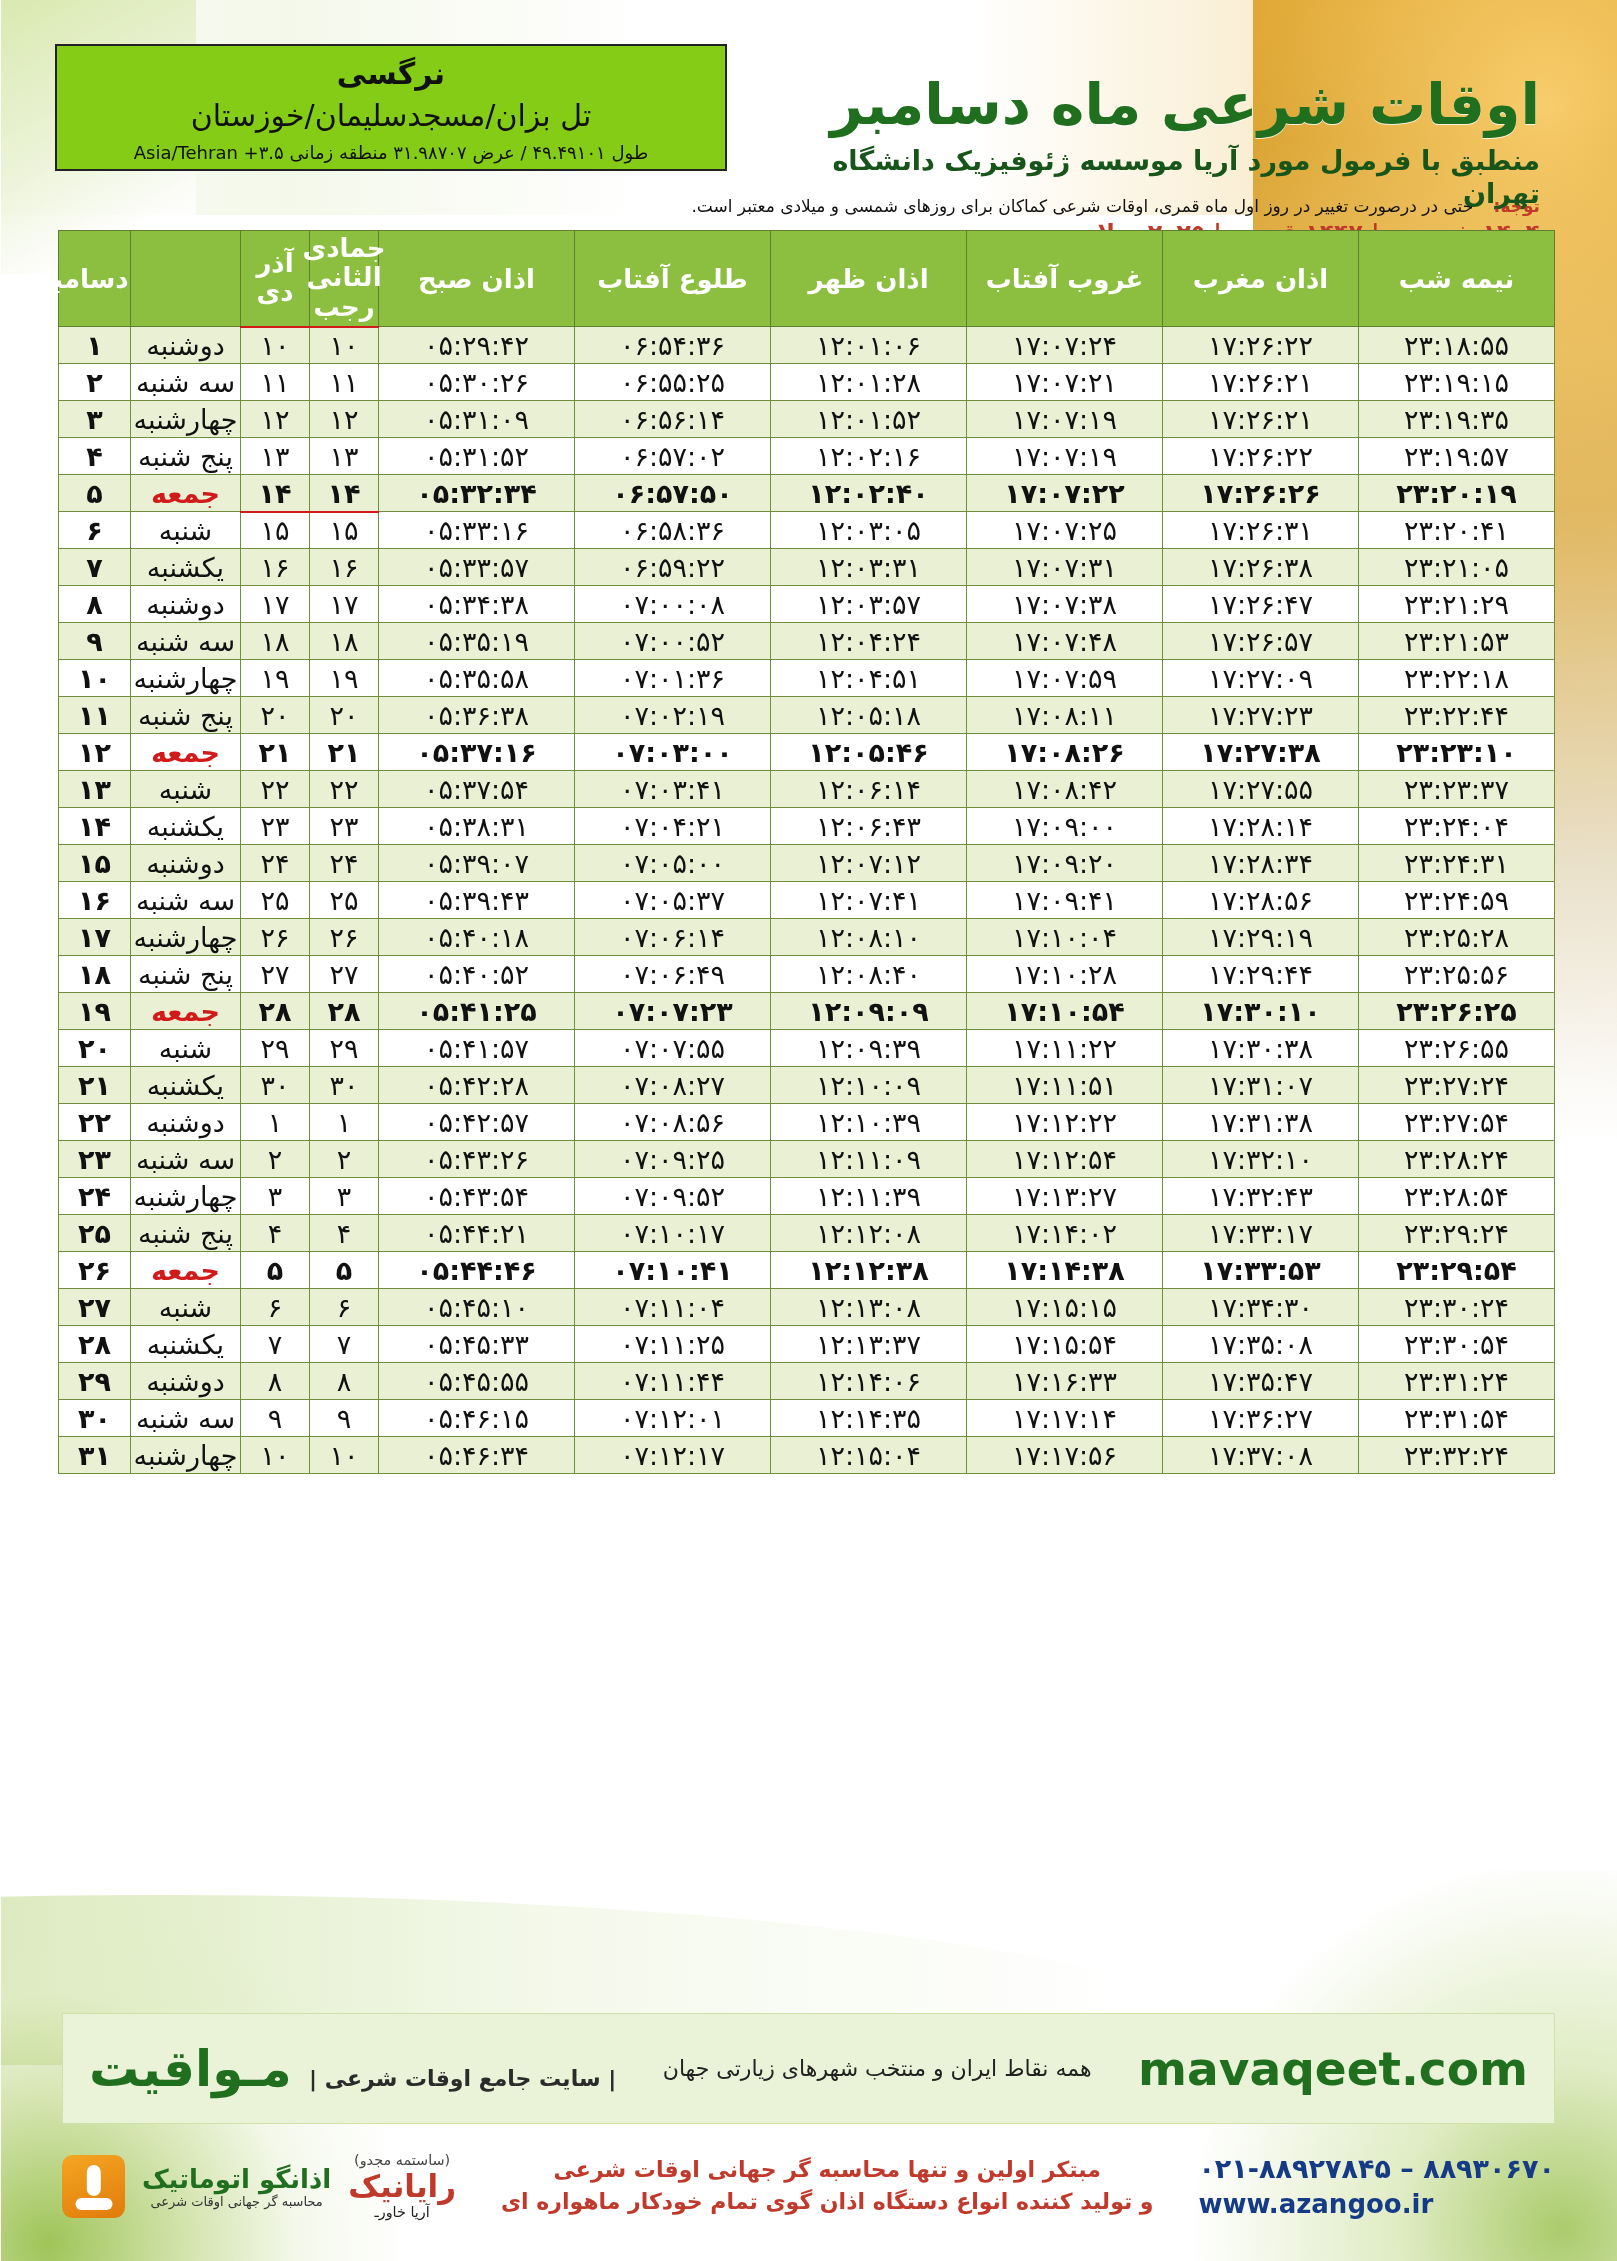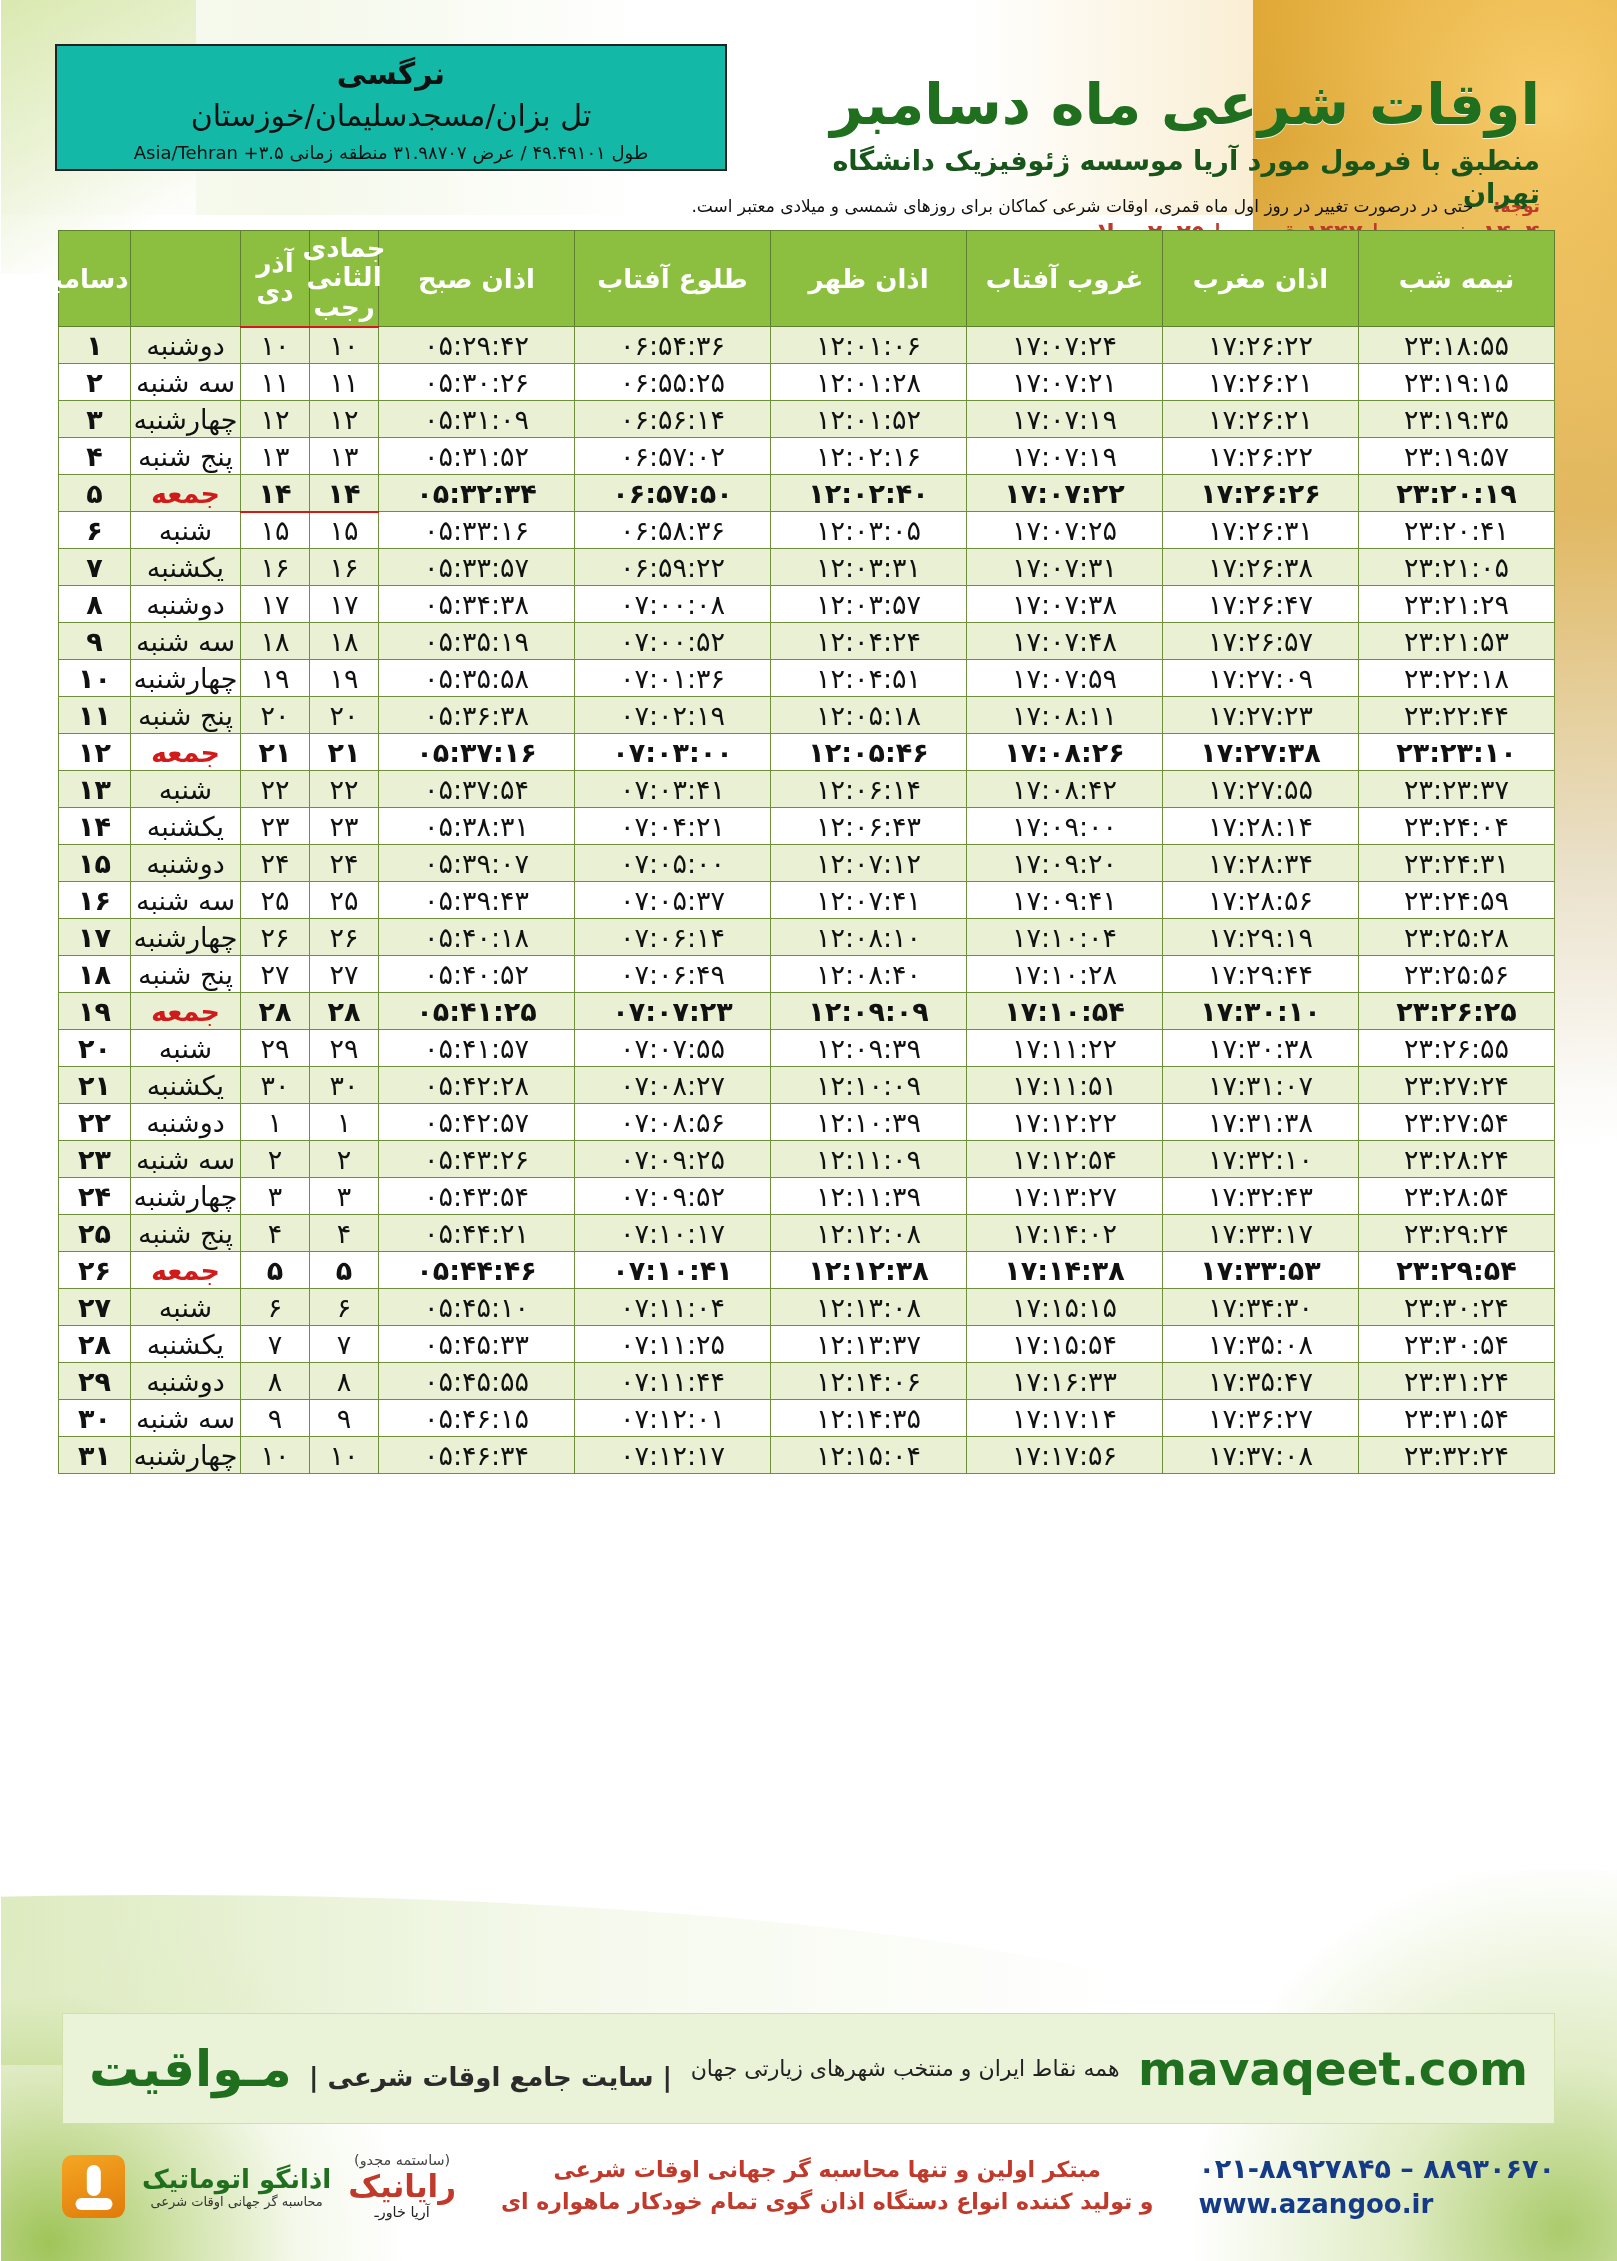--- a/index.html
+++ b/index.html
@@ -43,21 +43,21 @@
     clip-path: ellipse(70% 100% at 10% 100%);
   }
 
   .page { position:relative; width:1618px; height:2261px; }
 
   
   .header { position:absolute; top:0; left:0; width:100%; height:215px; }
 
   .loc-box {
     position:absolute; right:891px; top:44px; width:672px; min-height:124px;
-    border:2px solid #222; background:#14b8a6;
+    border:2px solid #222; background:#84cc16;
     text-align:center; padding:9px 6.5px 6.5px;
   }
   .loc-name { font-size:30px; font-weight:bold; color:#111; line-height:1.25; }
   .loc-path { font-size:30px; color:#111; margin-top:5.2px; letter-spacing:0.3px; }
   .loc-coord { font-size:18px; color:#111; margin-top:9px; direction:rtl; }
 
   .title-block { position:absolute; right:78px; top:33px; width:770px; text-align:right; }
   .title-main {
     font-size:57px; font-weight:bold; color:#1f6f1f; line-height:1.05;
     text-shadow:0 1.3px 0 rgba(255,255,255,.8);
@@ -604,21 +604,21 @@
           <td class="dayname">چهارشنبه</td>
           <td class="daynum">۳۱</td>
         </tr>
       </tbody>
   </table>
 
   <div class="footer-band">
     <div class="brand-en">mavaqeet.com</div>
     <div class="brand-tagline">همه نقاط ایران و منتخب شهرهای زیارتی جهان</div>
     <div class="brand-fa">
-      <span class="" style="font-size:26px;color:#2b2b2b;">| سایت جامع اوقات شرعی |</span>
+      <span class="" style="font-size:22px;color:#2b2b2b;">| سایت جامع اوقات شرعی |</span>
       <span>مـواقیت</span>
     </div>
   </div>
 
   <div class="footer-bottom">
     <div class="fb-left">
       <div class="fb-phone">۰۲۱-۸۸۹۲۷۸۴۵ – ۸۸۹۳۰۶۷۰</div>
       <div class="fb-site">www.azangoo.ir</div>
     </div>
 

